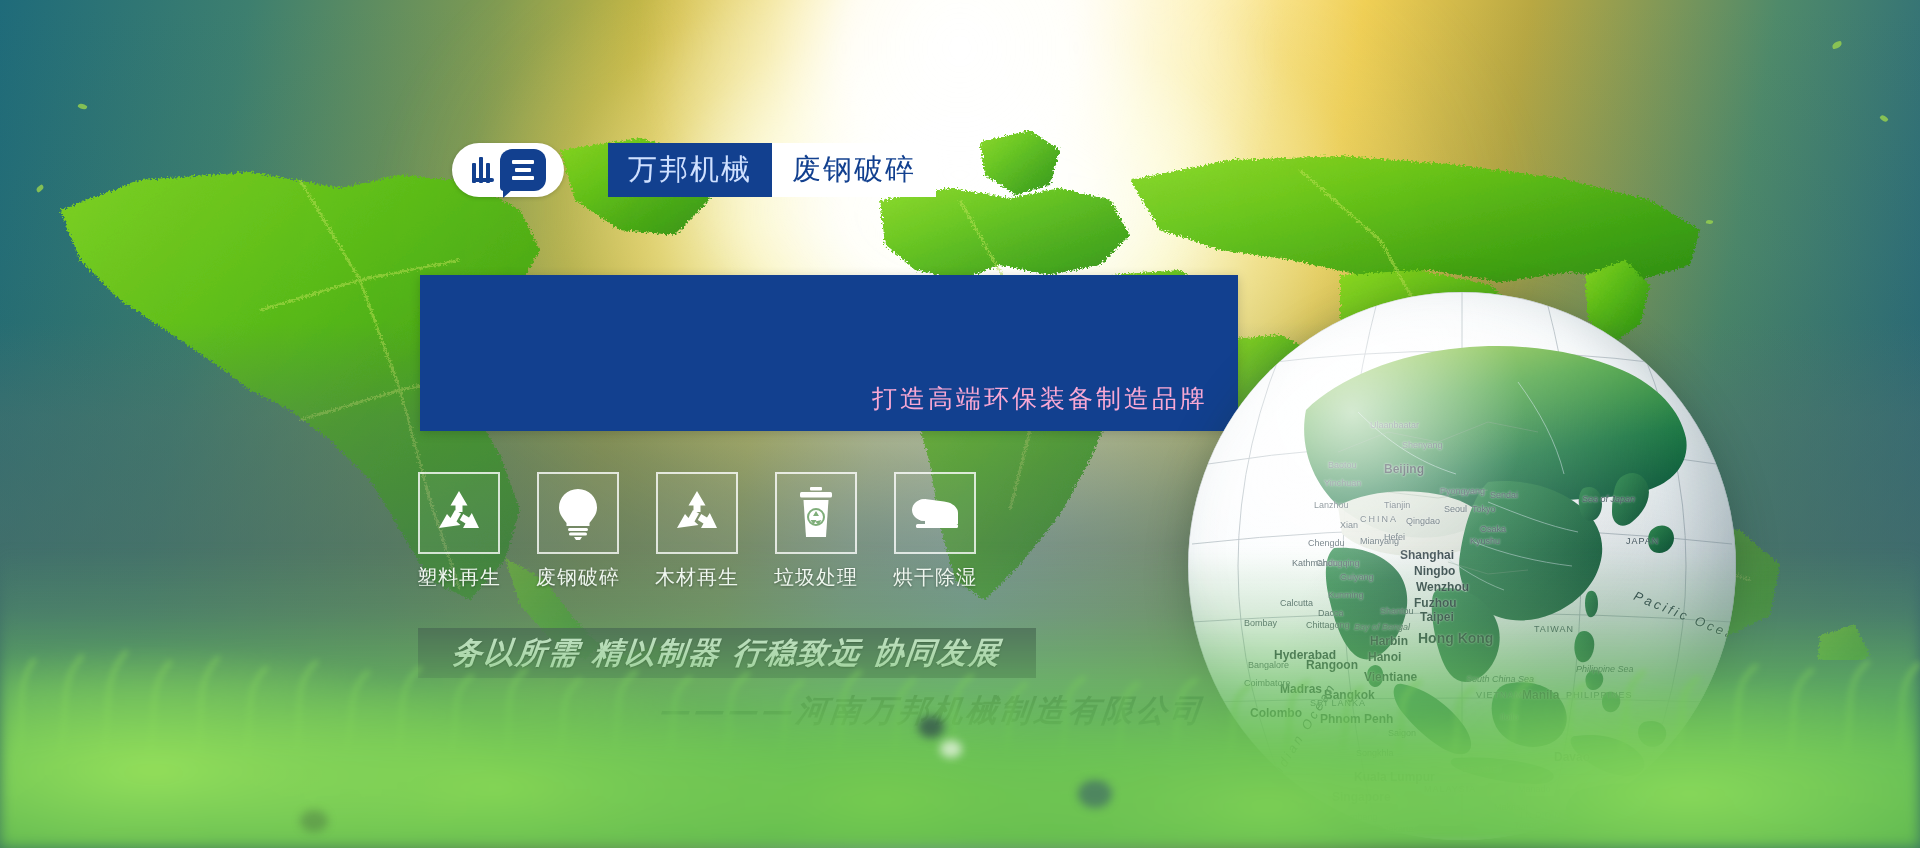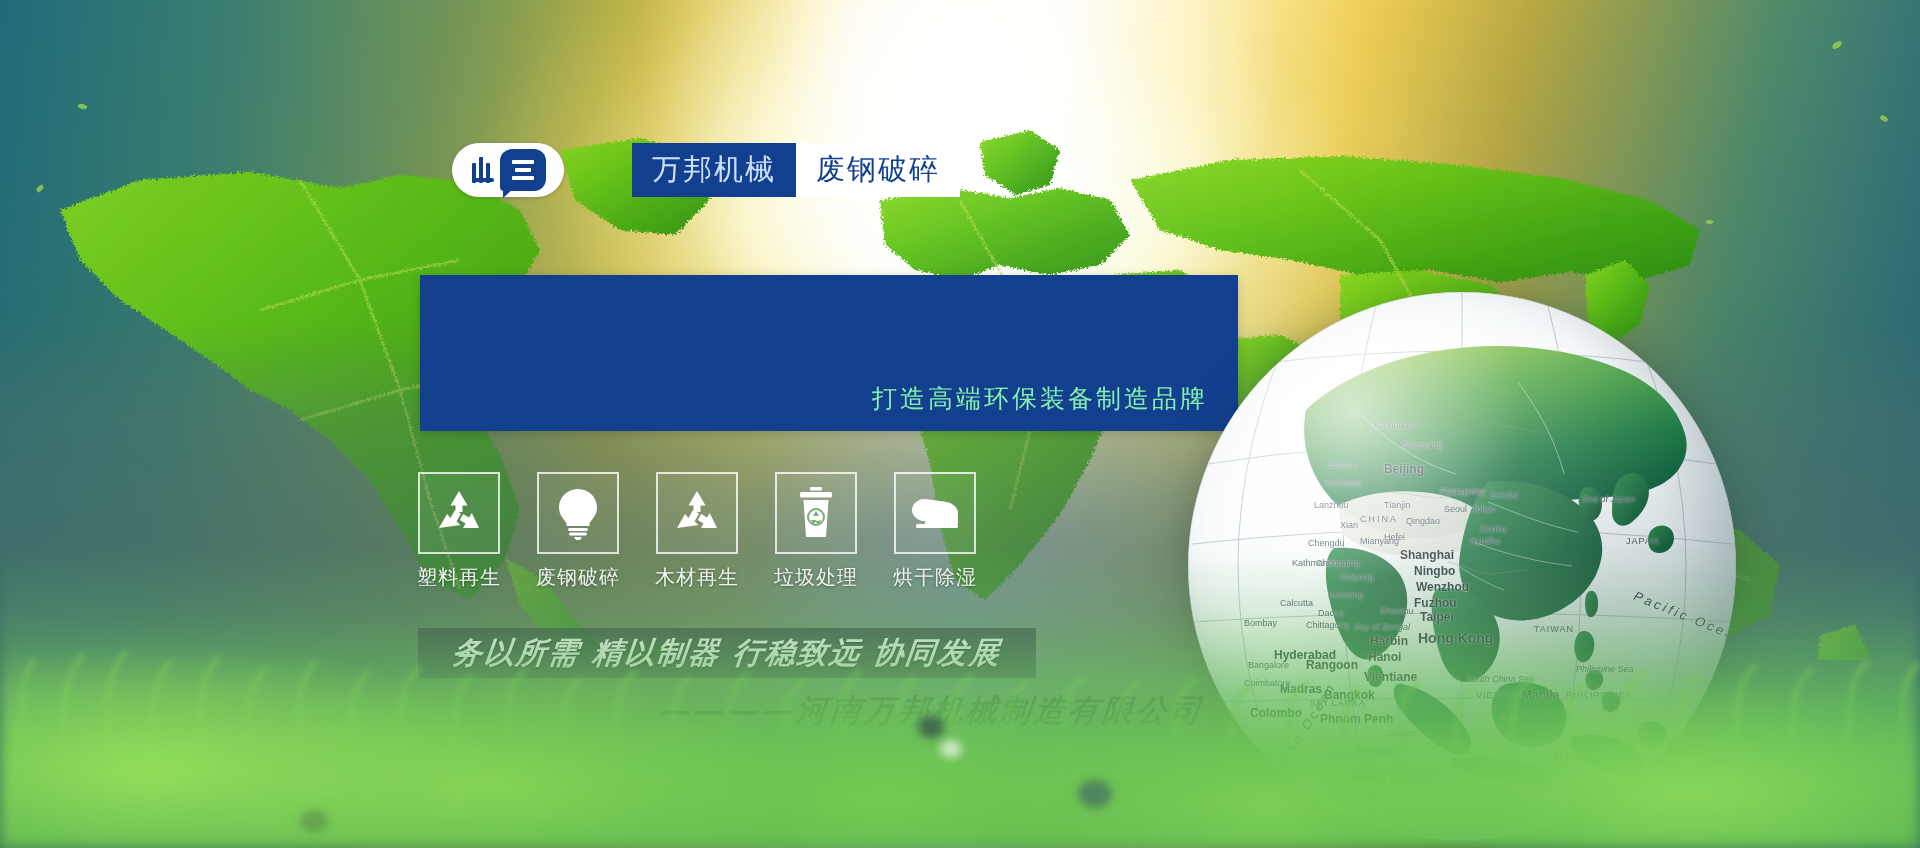--- a/index.html
+++ b/index.html
@@ -116,21 +116,20 @@
   .logo-bubble b{ display:block; background:#fff; height:4px; border-radius:1px; }
   .logo-bubble b:nth-child(1){ width:22px; }
   .logo-bubble b:nth-child(2){ width:16px; }
   .logo-bubble b:nth-child(3){ width:22px; }
 
   .tab-blue{
     background:#12408f; color:#cfe0ff;
     font-size:29px; letter-spacing:2px;
     padding:12px 20px 13px 20px; line-height:1;
     white-space:nowrap;
-    margin-left:24px;
   }
   .tab-white{
     background:#ffffff; color:#12408f;
     font-size:29px; letter-spacing:2px;
     padding:12px 20px 13px 20px; line-height:1;
     white-space:nowrap;
   }
 
   
   .headline-box{
@@ -141,21 +140,21 @@
   }
   .headline{
     position:absolute; left:32px; top:18px;
     color:#e8f0ff;
     font-size:54px; line-height:1.05;
     letter-spacing:4px; white-space:nowrap;
     font-weight:300;
   }
   .subline{
     position:absolute; right:30px; bottom:16px;
-    color:#86efac;
+    color:#f9a8d4;
     font-size:25px; letter-spacing:3px; white-space:nowrap;
     font-weight:300;
   }
 
   
   .features{
     position:absolute; left:418px; top:472px;
     display:flex; gap:37px;
   }
   .feature{

